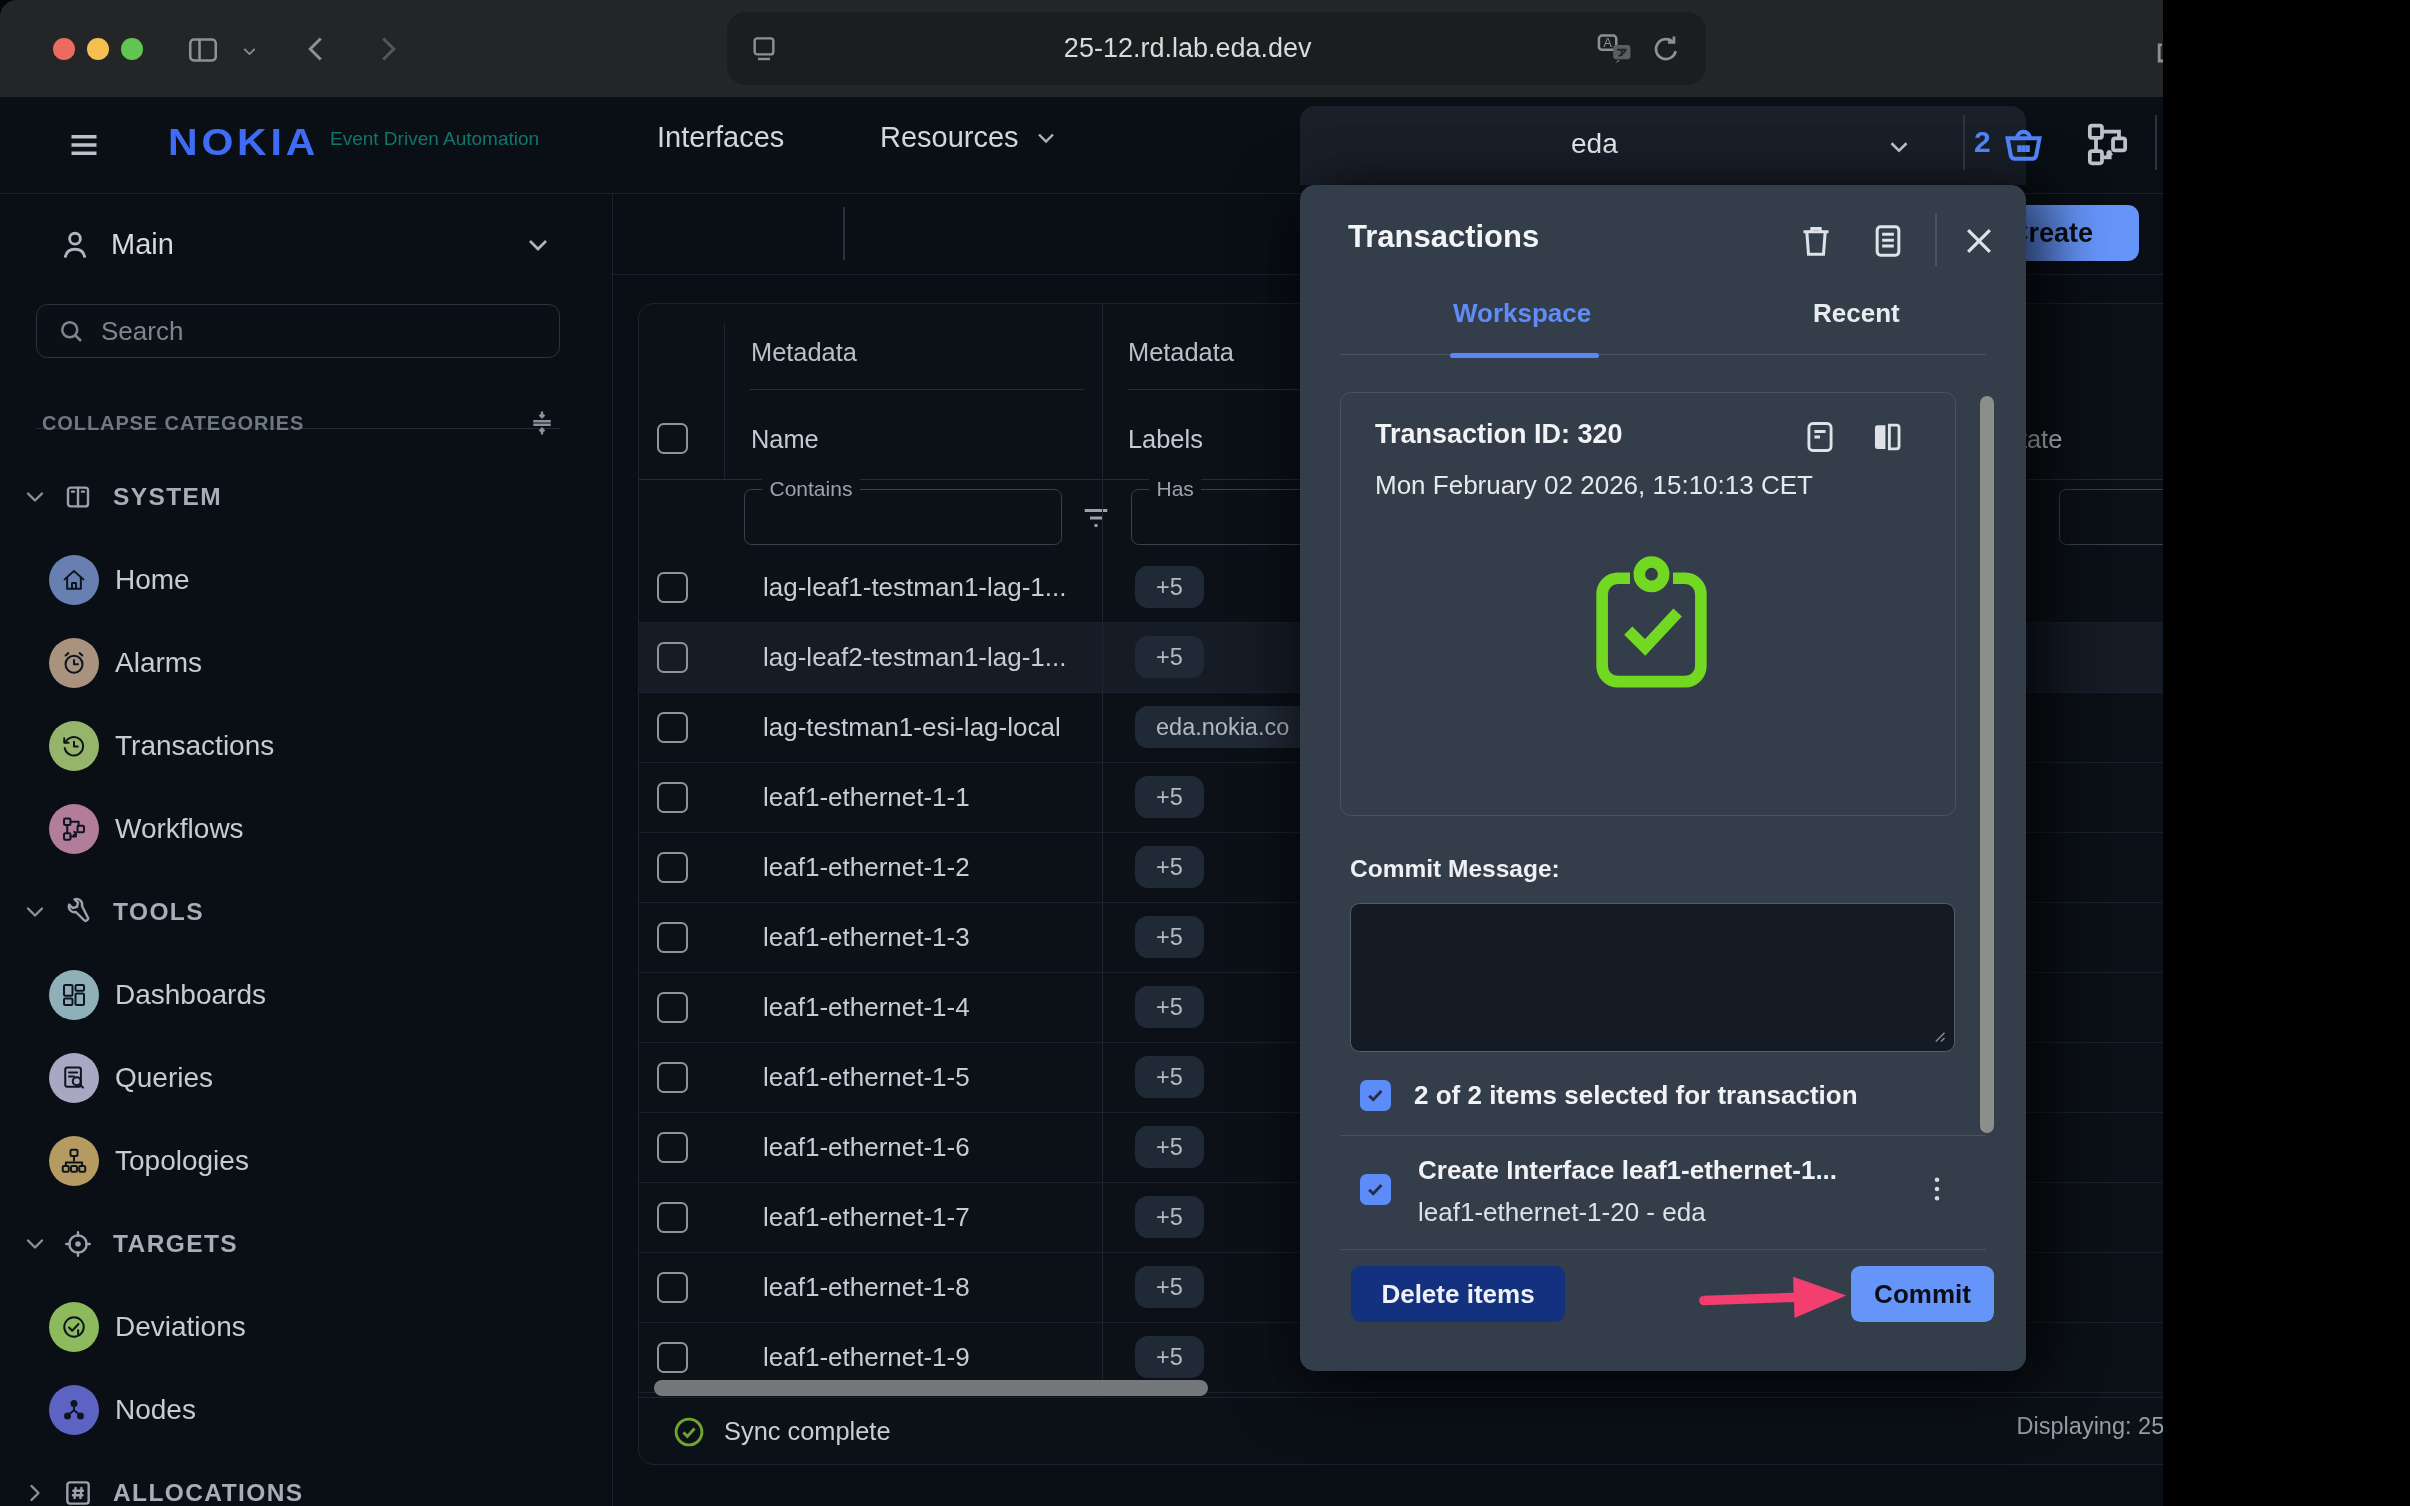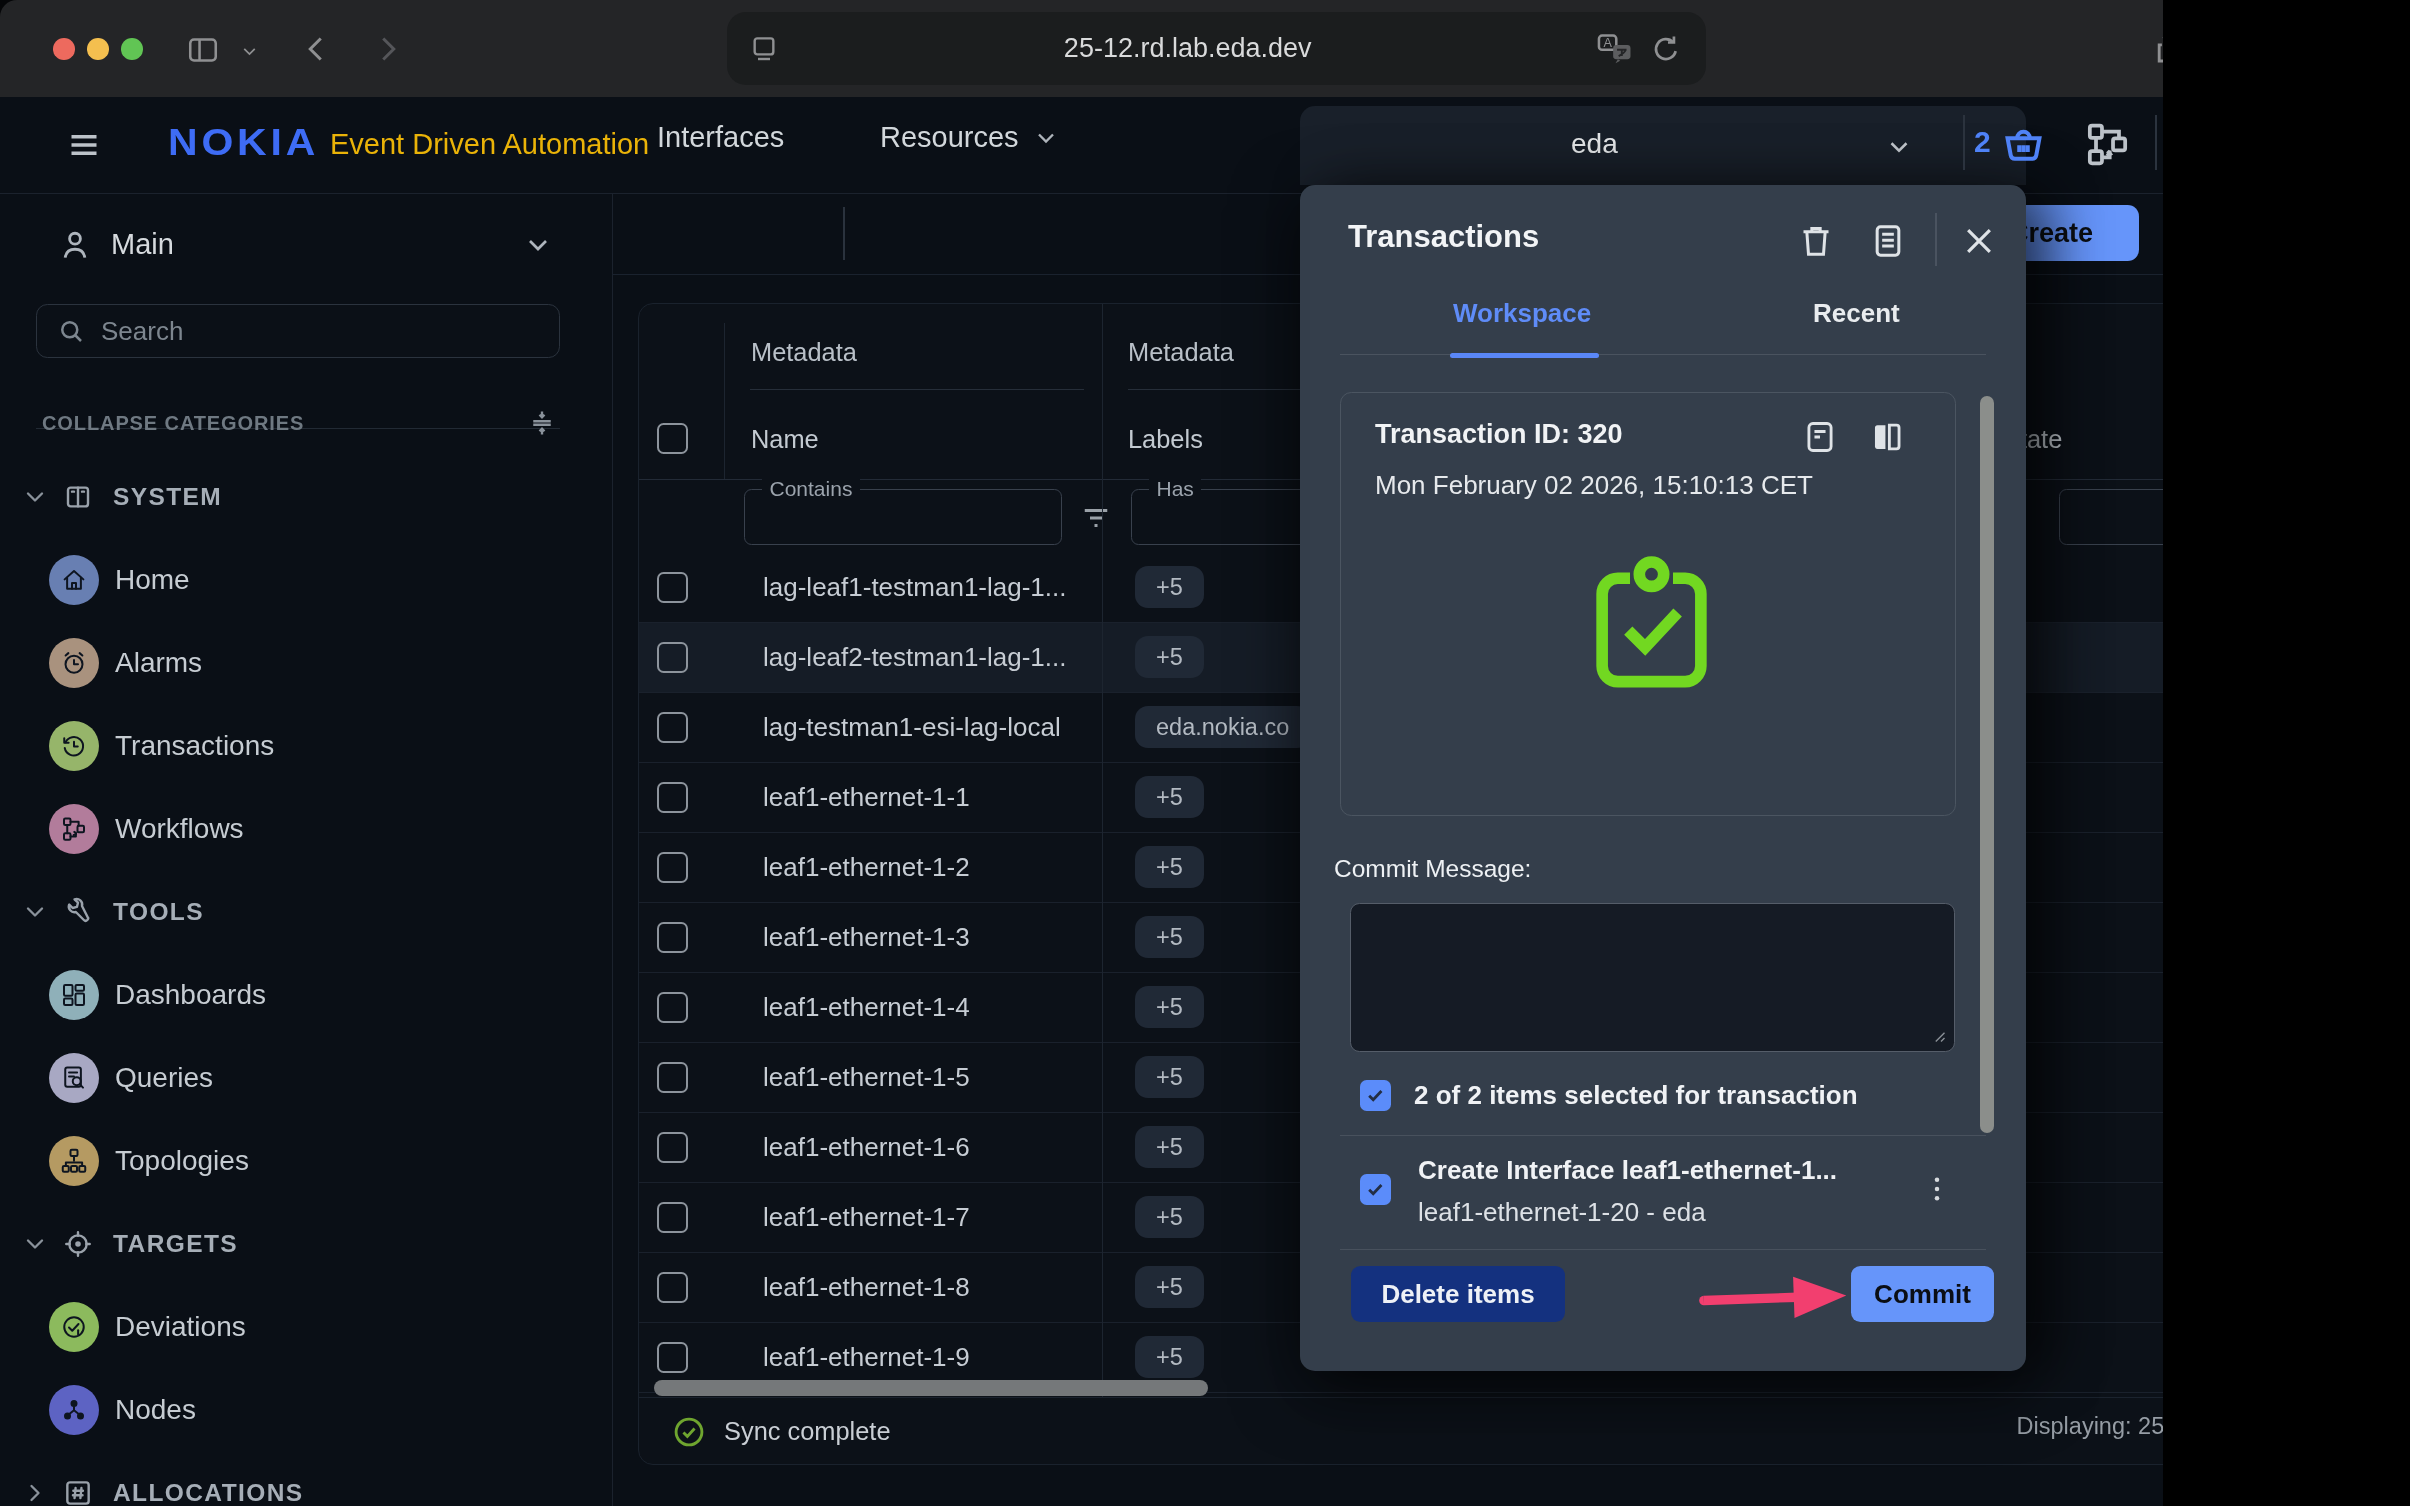--- a/index.html
+++ b/index.html
@@ -10,21 +10,21 @@
   
   .chrome{position:absolute;left:0;top:0;width:2411px;height:97px;background:#242527;border-radius:17px 17px 0 0;}
   .light{position:absolute;top:38px;width:21.7px;height:21.7px;border-radius:50%;}
   .cicon{color:#8f9092;}
   .urlbar{position:absolute;left:727px;top:12.2px;width:979px;height:73px;background:#1b1d1e;border-radius:19px;display:flex;align-items:center;}
   .urltext{flex:1;text-align:center;color:#d9dadb;font-size:27px;}
   
   .app{position:absolute;left:0;top:97px;width:2411px;height:1410px;background:#0a0f16;}
   .app-header{position:absolute;left:0;top:0;width:2411px;height:96px;border-bottom:0.9px solid #1b222d;}
   .brand{color:#3e6cf5;font-size:41px;font-weight:bold;letter-spacing:3.8px;transform:scaleY(.9);}
-  .app-title{color:#eab308;font-size:29px;}
+  .app-title{color:#0f766e;font-size:19px;}
   .hicon{color:#bcc2c9;}
   
   .sidebar{position:absolute;left:0;top:96px;width:612px;height:1314px;border-right:0.9px solid #1b222d;}
   .searchbox{position:absolute;left:36px;top:111px;width:524px;height:54px;border:1.9px solid #2b333e;border-radius:11.3px;
              display:flex;align-items:center;gap:15px;padding-left:19px;box-sizing:border-box;background:#0b1017;}
   .searchbox .ph{color:#7d868f;font-size:26px;}
   .side-divider{position:absolute;left:36px;top:235px;width:524px;height:0;border-top:1.9px solid #222a34;}
   .collapse-row{position:absolute;left:0;top:202px;width:612px;height:56px;display:flex;align-items:center;}
   .collapse-label{color:#6f7982;font-size:20px;font-weight:bold;letter-spacing:0.9px;margin-left:42px;flex:1;}
   .side-list{position:absolute;left:0;top:262px;width:612px;}
@@ -74,21 +74,21 @@
          box-shadow:0 17px 66px rgba(0,0,0,.6),28px 0 56px rgba(0,0,0,.45);}
   .panel .title{position:absolute;left:48px;top:34px;color:#f2f4f6;font-size:31px;font-weight:bold;}
   .picon{color:#dfe3e7;}
   .ptab{position:absolute;top:113px;font-size:26px;font-weight:bold;}
   .tabline{position:absolute;left:40px;top:169px;width:646px;height:0;border-top:1.9px solid #4a535f;}
   .tabactive{position:absolute;left:150px;top:168px;width:149px;height:4.7px;border-radius:2.8px;background:#5a87f7;}
   .card{position:absolute;left:40px;top:207px;width:616px;height:424px;border:1.9px solid #4b5561;border-radius:11.3px;box-sizing:border-box;}
   .card .tid{position:absolute;left:34px;top:26px;color:#f1f3f5;font-size:27px;font-weight:bold;}
   .card .date{position:absolute;left:34px;top:77px;color:#e6e9ec;font-size:26px;}
   .drytext{position:absolute;left:0;top:328px;width:616px;text-align:center;color:#eef1f3;font-size:28px;}
-  .cmlabel{position:absolute;left:34px;top:670px;color:#eef1f4;font-size:24.5px;font-weight:normal;}
+  .cmlabel{position:absolute;left:50px;top:670px;color:#eef1f4;font-size:24.5px;font-weight:bold;}
   .cmarea{position:absolute;left:50px;top:718px;width:605px;height:149px;background:#151b25;border:1.9px solid #555d69;border-radius:9.4px;box-sizing:border-box;}
   .rsz{position:absolute;right:5.6px;bottom:5.6px;color:#8a9097;}
   .bluecbx{width:31px;height:31px;background:#5b8cfa;border-radius:6.6px;display:flex;align-items:center;justify-content:center;color:#232e44;}
   .pdivider{position:absolute;left:40px;width:646px;height:0;border-top:1.9px solid #48515d;}
   .pbtn{position:absolute;top:1081px;height:56px;border-radius:9.4px;display:flex;align-items:center;justify-content:center;font-weight:bold;font-size:26px;}
   .pscroll{position:absolute;left:680px;top:211px;width:14px;height:737px;border-radius:7.5px;background:#8b8e8b;}
   .arrow{position:absolute;left:1696px;top:1171px;z-index:30;}
 </style>
 </head>
 <body>

